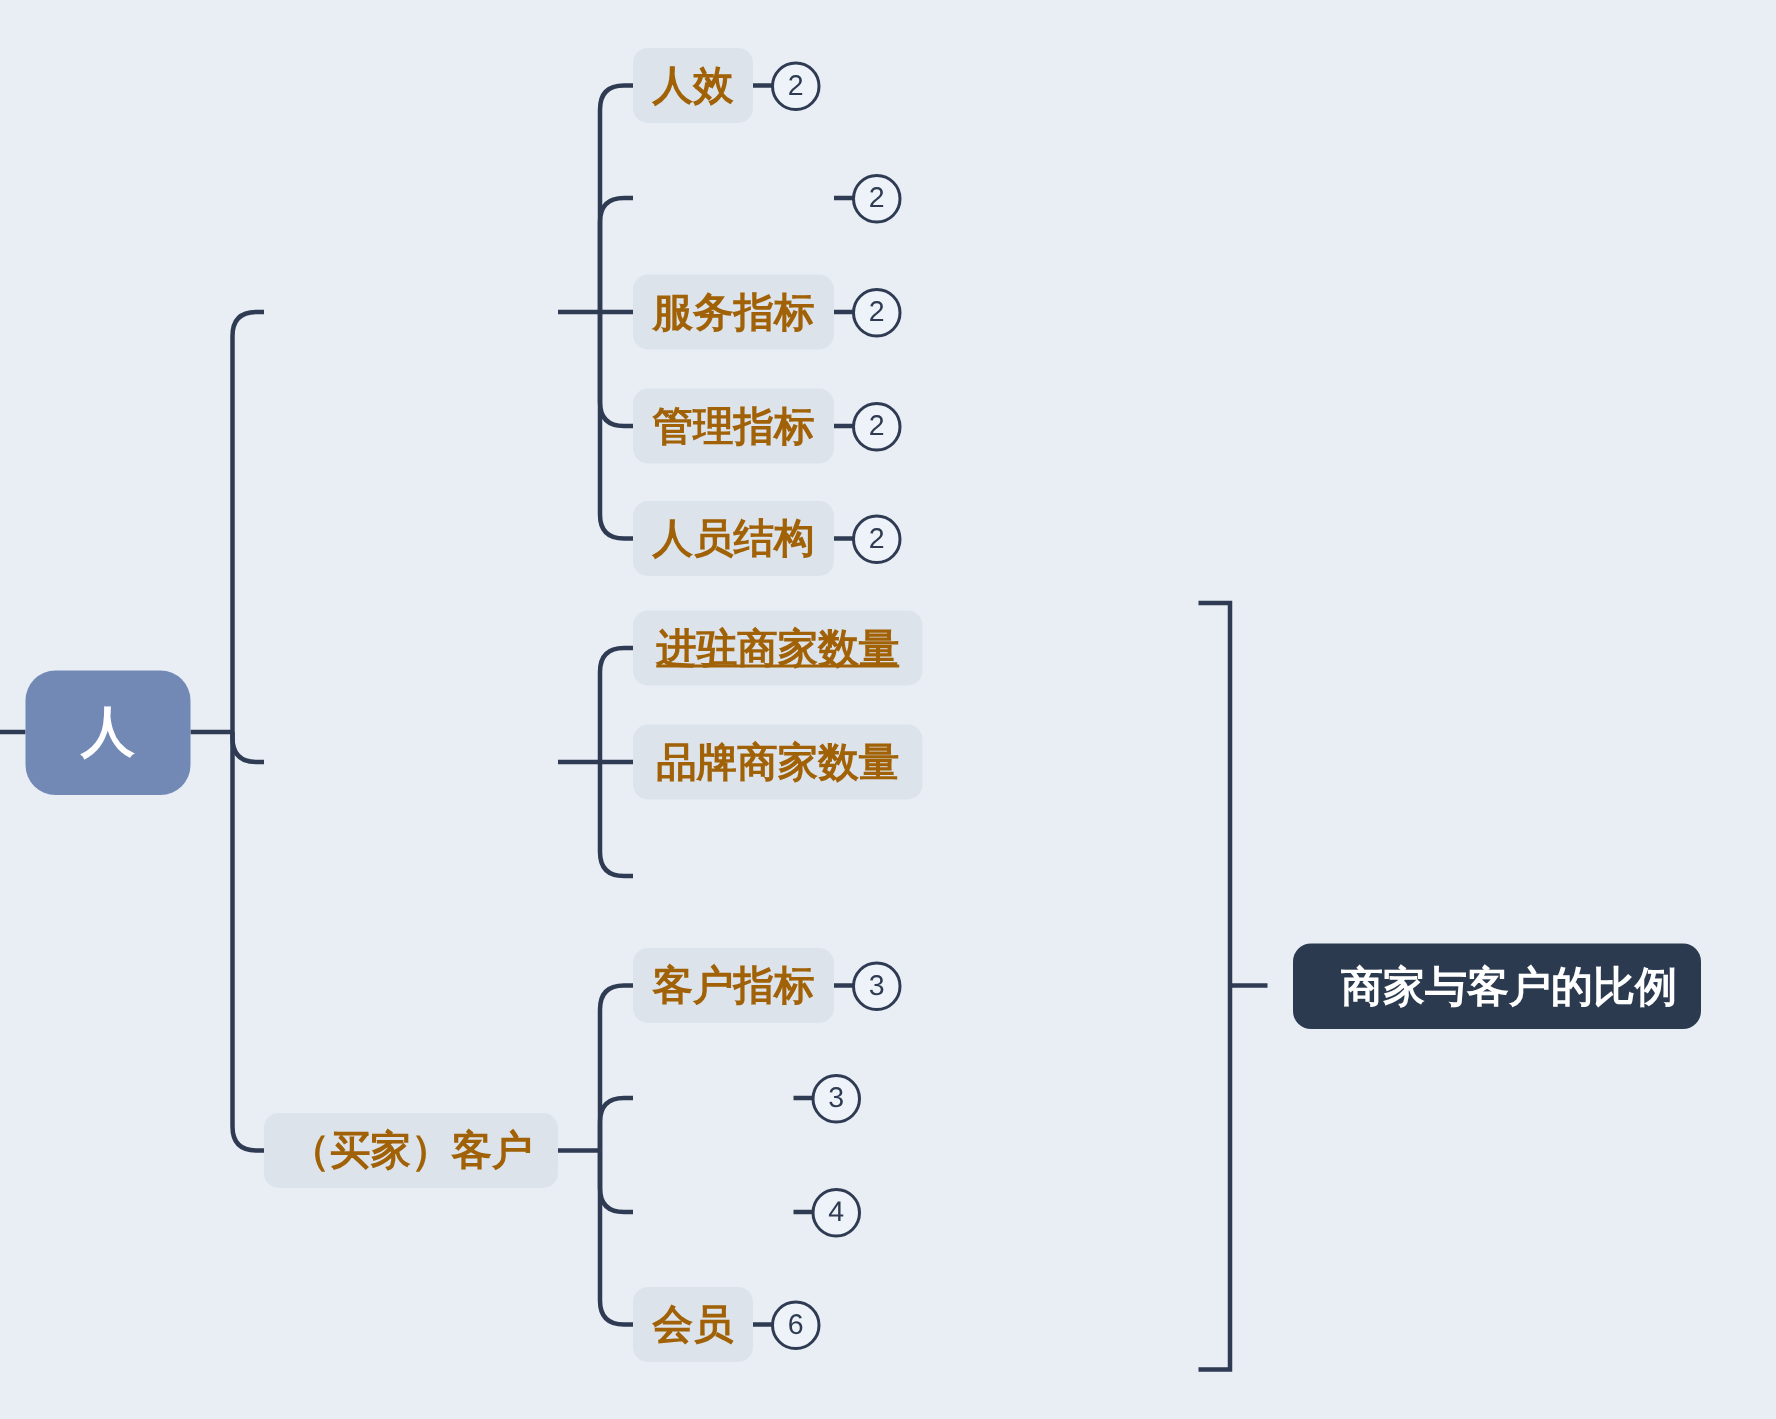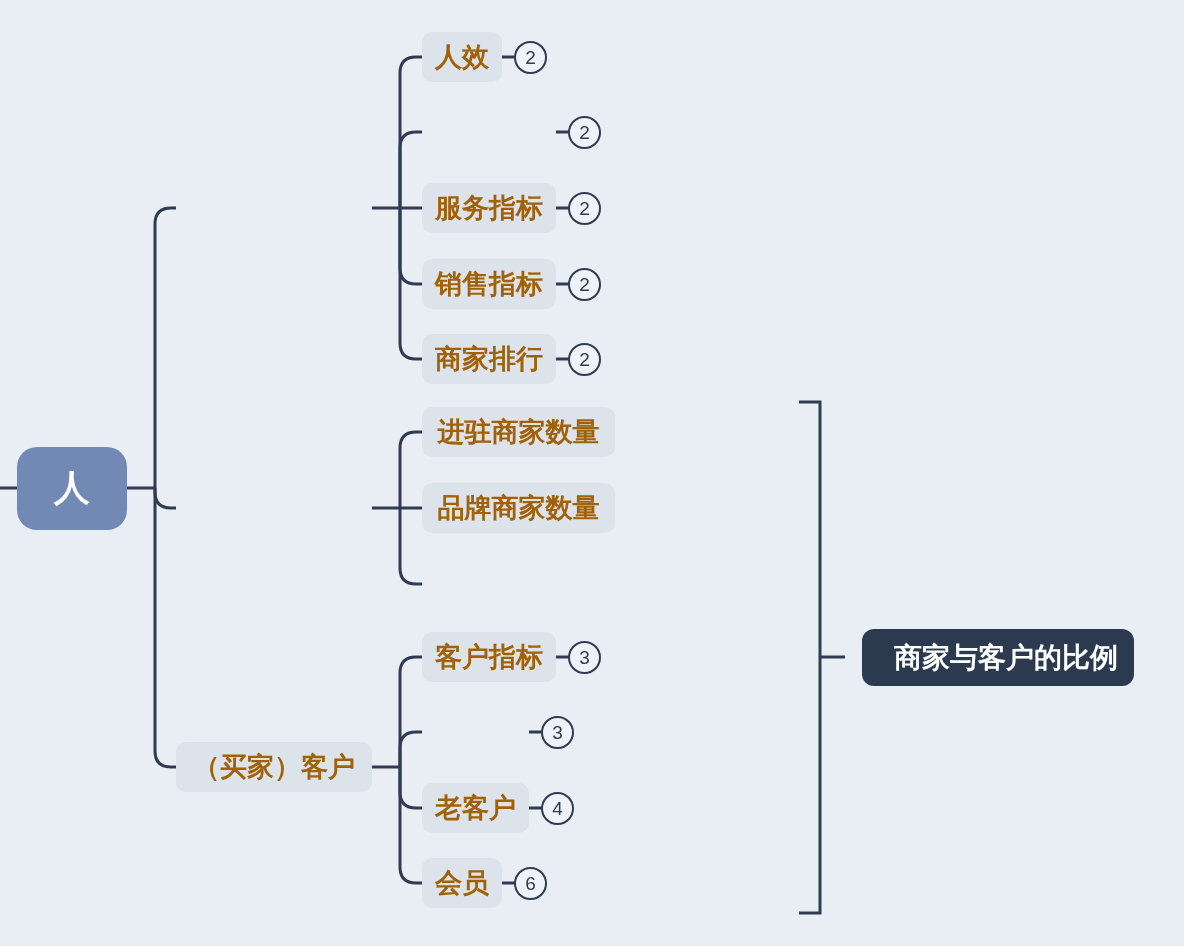--- a/index.html
+++ b/index.html
@@ -108,28 +108,27 @@
     <path d="M 799 402 H 820 V 913 H 799"></path>
     <path d="M 820 657 H 845"></path>
   </svg>
 
   <div class="topic root" style="left:17px; top:447px; width:110px; height:83px;">人</div>
 
   <div class="topic" style="left:176px; top:742px; width:196px; height:50px;">（买家）客户</div>
 
   <div class="topic" style="left:422px; top:32px; width:80px; height:50px;">人效</div>
   <div class="topic" style="left:422px; top:183px; width:134px; height:50px;text-align:center;">服务指标</div>
-  <div class="topic" style="left:422px; top:259px; width:134px; height:50px;">销售指标</div>
-  <div class="topic" style="left:422px; top:334px; width:134px; height:50px;">商家排行</div>
+  <div class="topic" style="left:422px; top:259px; width:134px; height:50px;">管理指标</div>
+  <div class="topic" style="left:422px; top:334px; width:134px; height:50px;">人员结构</div>
 
-  <div class="topic" style="left:422px; top:407px; width:193px; height:50px;">进驻商家数量</div>
+  <div class="topic" style="left:422px; top:407px; width:193px; height:50px;text-decoration:underline;">进驻商家数量</div>
   <div class="topic" style="left:422px; top:483px; width:193px; height:50px;">品牌商家数量</div>
 
   <div class="topic" style="left:422px; top:632px; width:134px; height:50px;">客户指标</div>
-  <div class="topic" style="left:422px; top:783px; width:107px; height:50px;">老客户</div>
   <div class="topic" style="left:422px; top:858px; width:80px; height:50px;">会员</div>
 
   <div class="badge" style="left:514px; top:41px;">2</div>
   <div class="badge" style="left:568px; top:116px;">2</div>
   <div class="badge" style="left:568px; top:192px;">2</div>
   <div class="badge" style="left:568px; top:268px;">2</div>
   <div class="badge" style="left:568px; top:343px;">2</div>
   <div class="badge" style="left:568px; top:641px;">3</div>
   <div class="badge" style="left:541px; top:716px;">3</div>
   <div class="badge" style="left:541px; top:792px;">4</div>

